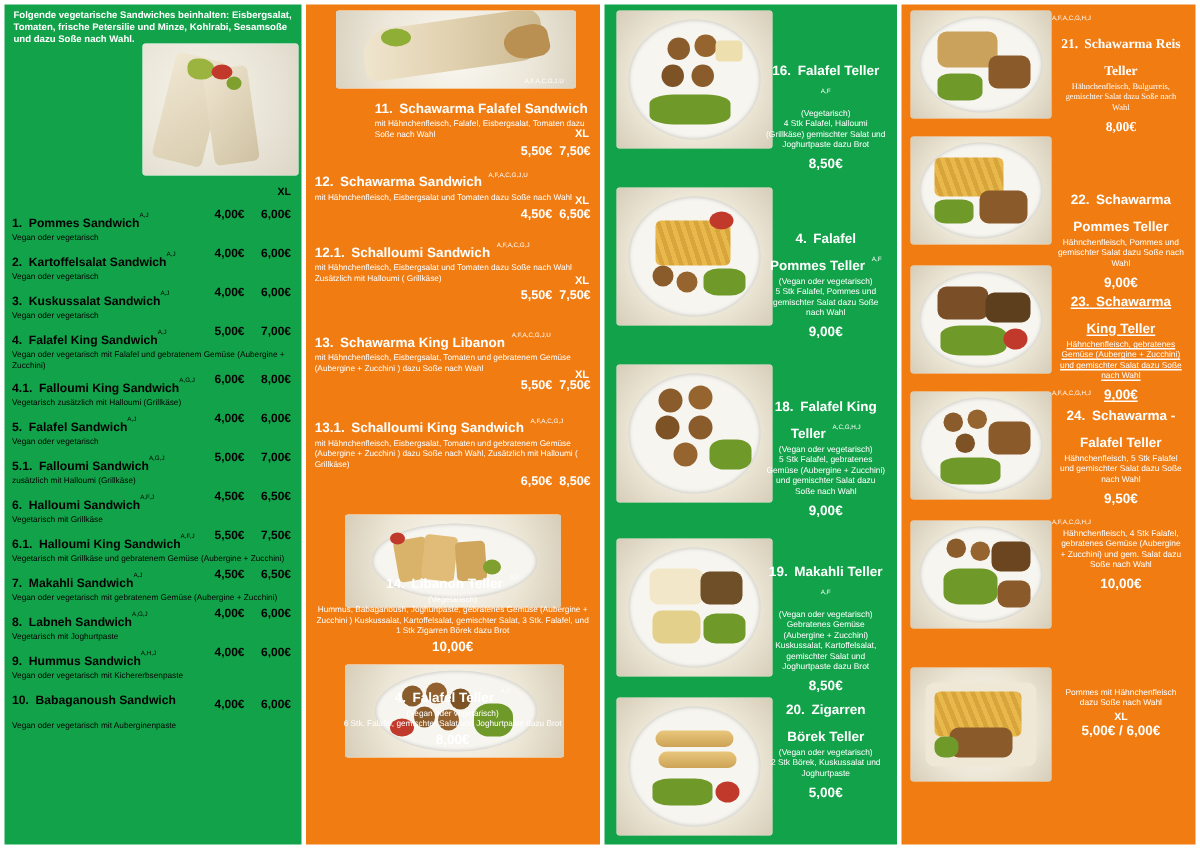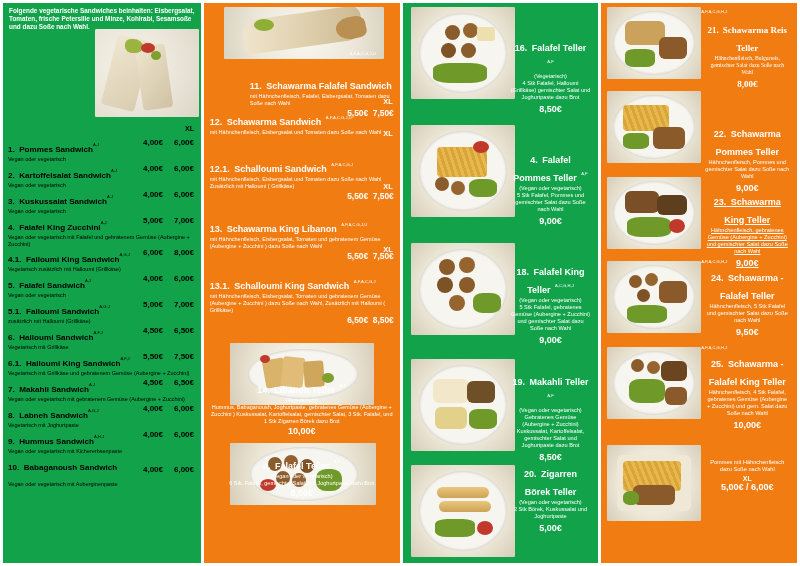--- a/index.html
+++ b/index.html
@@ -152,21 +152,21 @@
       <div class="row1">
         <div class="t"><span class="item-title">3.</span>
           <span class="item-title">Kuskussalat Sandwich</span><span class="alg">A,J</span></div>
         <div class="desc">Vegan oder vegetarisch</div>
         <span class="p1">4,00€</span>
         <span class="p2">6,00€</span>
       </div>
 
       <div class="row1">
         <div class="t"><span class="item-title">4.</span>
-          <span class="item-title">Falafel King Zucchini</span><span class="alg">A,J</span></div>
+          <span class="item-title">Falafel King Sandwich</span><span class="alg">A,J</span></div>
         <div class="desc">Vegan oder vegetarisch mit Falafel und gebratenem Gemüse (Aubergine + Zucchini)</div>
         <span class="p1">5,00€</span>
         <span class="p2">7,00€</span>
       </div>
 
       <div class="row1">
         <div class="t"><span class="item-title">4.1.</span>
           <span class="item-title">Falloumi King Sandwich</span><span class="alg">A,G,J</span></div>
         <div class="desc">Vegetarisch zusätzlich mit Halloumi (Grillkäse)</div>
         <span class="p1">6,00€</span>
@@ -242,37 +242,41 @@
   <div class="col col-orange col2">
 
     <div class="photo" style="left:20px; top:4px; width:160px; height:52px; background:#ffffff;">
       <div style="position:absolute;inset:0;background:radial-gradient(circle at 50% 55%, #faf8f2 0%, #ece7d9 60%, #d9d2c0 100%);"></div>
       <div style="position:absolute;left:18px;top:6px;width:120px;height:34px;background:linear-gradient(100deg,#f0e6cf 0%,#e2d3b2 45%,#cbb88f 100%);transform:rotate(-8deg);border-radius:18px 10px 16px 8px;"></div>
       <div style="position:absolute;left:112px;top:10px;width:30px;height:22px;background:#b98f52;transform:rotate(-12deg);border-radius:50% 40% 30% 60%;"></div>
       <div style="position:absolute;left:30px;top:12px;width:20px;height:12px;background:#8fae36;border-radius:50%;"></div>
     </div>
     <div class="alglabel" style="left:146px; top:48px;">A,F,A,C,G,J,U</div>
 
-    <div class="c2" style="top:72px;padding-left:46px;">
+    <div class="c2" style="top:59px;padding-left:46px;">
       <div><span class="item-title big">11.</span>
         <span class="item-title big">Schawarma Falafel Sandwich</span></div>
       <div class="desc">mit Hähnchenfleisch, Falafel, Eisbergsalat, Tomaten dazu Soße nach Wahl</div>
       <div class="xlbox" style="top:22px;">XL</div>
       <div class="pr">
         <span>5,50€</span>
         &nbsp;<span>7,50€</span>
       </div>
     </div>
 
     <div class="c2" style="top:108px;">
       <div style="position:relative;"><span class="item-title big">12.</span>
         <span class="item-title big">Schawarma Sandwich</span>
         <span class="alg">A,F,A,C,G,J,U</span></div>
       <div class="desc">mit Hähnchenfleisch, Eisbergsalat und Tomaten dazu Soße nach Wahl</div>
       <div class="xlbox" style="top:18px;">XL</div>
+      <div class="pr">
+        <span>4,50€</span>
+        &nbsp;<span>6,50€</span>
+      </div>
     </div>
 
     <div class="c2" style="top:155px;">
       <div><span class="item-title big">12.1.</span>
         <span class="item-title big">Schalloumi  Sandwich</span>
         <span class="alg">A,F,A,C,G,J</span></div>
       <div class="desc">mit Hähnchenfleisch, Eisbergsalat und Tomaten dazu Soße nach Wahl Zusätzlich mit Halloumi ( Grillkäse)</div>
       <div class="xlbox" style="top:24px;">XL</div>
       <div class="pr">
         <span>5,50€</span>
@@ -503,22 +507,20 @@
       <div style="position:absolute;inset:0;background:radial-gradient(circle at 50% 50%, #fbf9f3 0%, #ece6d6 60%, #d6cdb8 100%);"></div>
       <div class="plate" style="left:6px;top:4px;width:82px;height:64px;"></div>
       <div class="food-a" style="left:24px;top:12px;width:13px;height:13px;background:#8a5b2b;"></div>
       <div class="food-a" style="left:40px;top:14px;width:13px;height:13px;background:#95642f;"></div>
       <div style="position:absolute;left:54px;top:14px;width:26px;height:20px;background:#6b4520;border-radius:6px;"></div>
       <div style="position:absolute;left:22px;top:32px;width:36px;height:24px;background:#6f9a2a;border-radius:30%;"></div>
       <div style="position:absolute;left:58px;top:40px;width:22px;height:18px;background:#8a5a2b;border-radius:6px;"></div>
     </div>
     <div class="alglabel" style="left:100px; top:342px;">A,F,A,C,G,H,J</div>
     <div class="cc" style="top:350px; left:96px; width:100px;">
-      <div><span class="item-title">25.</span>
-        <span class="item-title">Schawarma - Falafel  King Teller</span></div>
       <div class="desc">Hähnchenfleisch, 4 Stk Falafel, gebratenes Gemüse (Aubergine + Zucchini) und gem. Salat dazu Soße nach Wahl</div>
       <div class="pr">10,00€</div>
     </div>
 
     <div class="photo" style="left:6px; top:442px; width:94px; height:76px;">
       <div style="position:absolute;inset:0;background:radial-gradient(circle at 50% 50%, #fbf9f3 0%, #ece6d6 60%, #d6cdb8 100%);"></div>
       <div style="position:absolute;left:10px;top:10px;width:74px;height:56px;background:#efe8d6;border-radius:6px;"></div>
       <div style="position:absolute;left:16px;top:16px;width:58px;height:30px;background:repeating-linear-gradient(68deg,#e8b84b 0 3px,#d8a53c 3px 6px);border-radius:4px;"></div>
       <div style="position:absolute;left:26px;top:40px;width:42px;height:20px;background:#8a5a2b;border-radius:6px;"></div>
       <div style="position:absolute;left:16px;top:46px;width:16px;height:14px;background:#6f9a2a;border-radius:40%;"></div>

